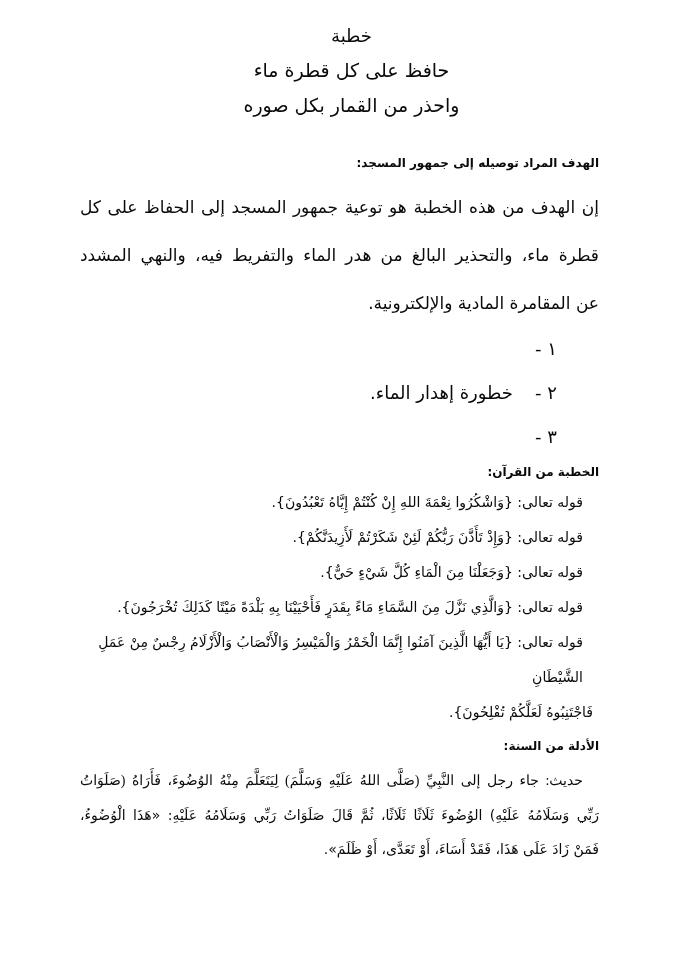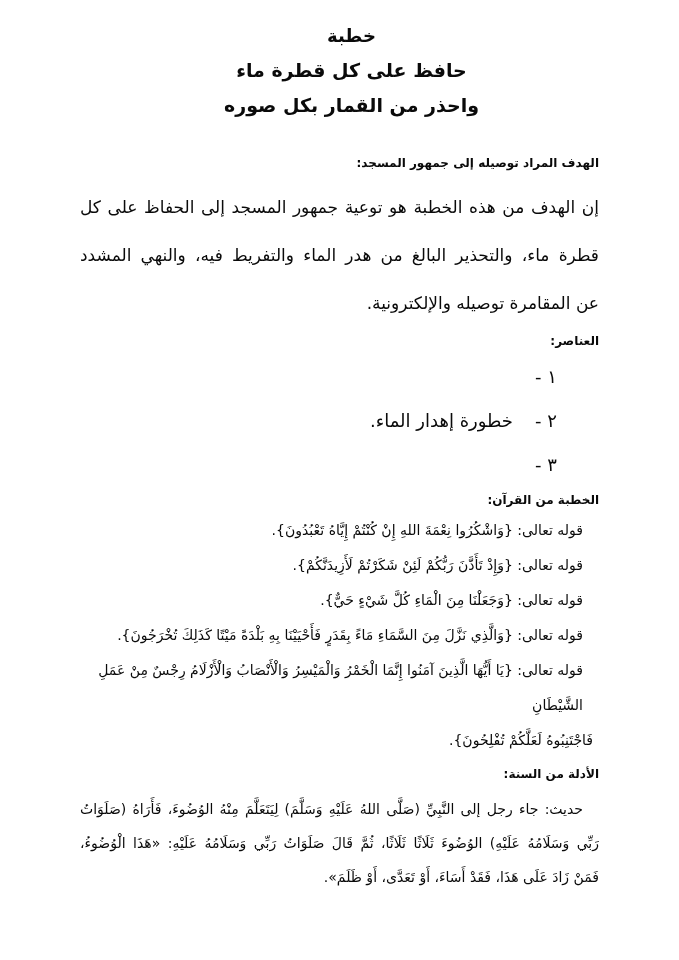--- a/index.html
+++ b/index.html
@@ -9,21 +9,21 @@
     height: 960px;
     background: #ffffff;
     color: #0a0a0a;
     direction: rtl;
     font-family: "DejaVu Sans", sans-serif;
     overflow: hidden;
   }
   .content { padding: 18px 80px 0 52px; }
 
   .title-block { position: relative; left: 26px; text-align: center; }
-  .title-line { font-weight: bold; font-size: 18px; line-height: 35px; white-space: nowrap; }
+  .title-line { font-weight: normal; font-size: 18px; line-height: 35px; white-space: nowrap; }
   .title-line.big { font-size: 19px; }
 
   .heading { font-weight: bold; font-size: 12px; line-height: 28px; }
   .h-goal { margin-top: 26px; }
   .h-quran { line-height: 26px; }
   .h-sunnah { margin-top: 2px; }
 
   .goal-lines { margin-top: 6px; }
   .goal-line { font-size: 17px; line-height: 48px; text-align: right; }
   .stretch { text-align: justify; text-align-last: justify; margin-left: 28px; }
@@ -36,42 +36,41 @@
     line-height: 44px;
   }
   .list-num { flex: 0 0 auto; min-width: 26px; }
   .list-text { flex: 0 1 auto; }
 
   .verse { font-size: 14px; line-height: 35px; text-align: right; padding-right: 16px; }
   .verse.cont { padding-right: 6px; }
 
   .hadith { margin-top: 4px; }
   .hadith-line { font-size: 14px; line-height: 34px; text-align: right; }
-  .hadith-line.first { padding-right: 16px; }
+  .hadith-line.first { padding-right: 16px; font-family: Liberation Serif, serif; }
 </style>
 </head>
 <body>
 
 <div class="page">
   <div class="content">
 
     <div class="title-block">
       <div class="title-line">خطبة</div>
       <div class="title-line big">حافظ على كل قطرة ماء</div>
       <div class="title-line big">واحذر من القمار بكل صوره</div>
     </div>
 
     <div class="heading h-goal">الهدف المراد توصيله إلى جمهور المسجد:</div>
     <div class="goal-lines">
       <div class="goal-line stretch">إن الهدف من هذه الخطبة هو توعية جمهور المسجد إلى الحفاظ على كل</div>
       <div class="goal-line stretch">قطرة ماء، والتحذير البالغ من هدر الماء والتفريط فيه، والنهي المشدد</div>
-      <div class="goal-line">عن المقامرة توصيله والإلكترونية.</div>
+      <div class="goal-line">عن المقامرة المادية والإلكترونية.</div>
     </div>
 
-    <div class="heading">العناصر:</div>
     <div>
       <div class="list-item">
         <span class="list-num">١ -</span>
       </div>
       <div class="list-item">
         <span class="list-num">٢ -</span>
         <span class="list-text">خطورة إهدار الماء.</span>
       </div>
       <div class="list-item">
         <span class="list-num">٣ -</span>

